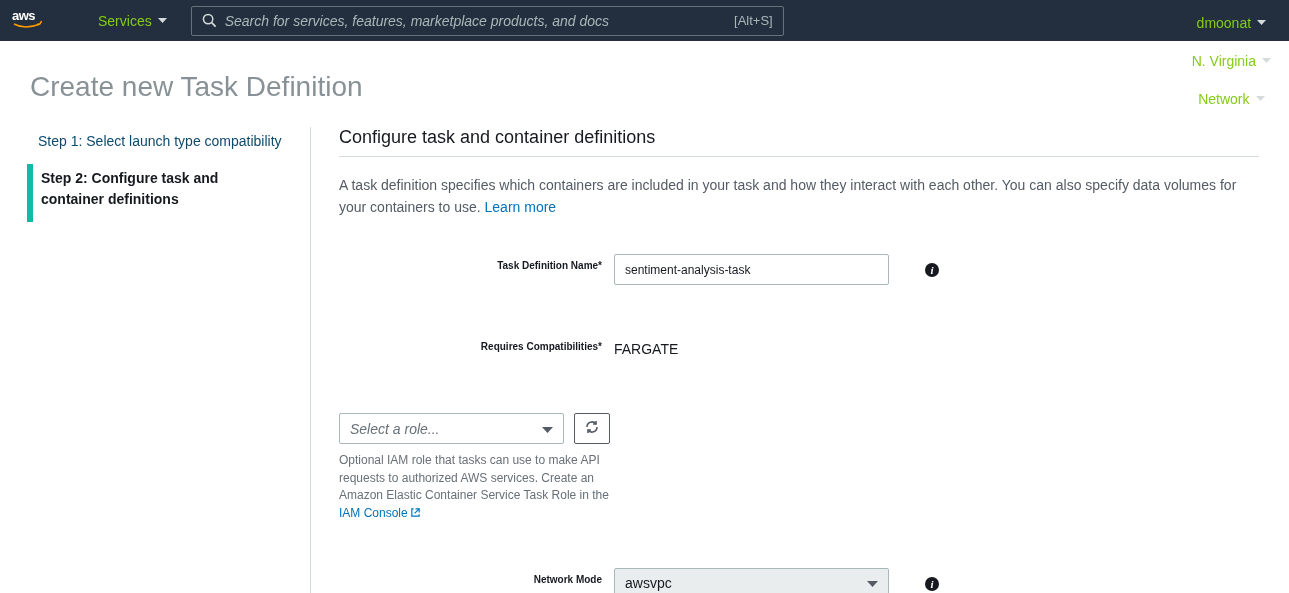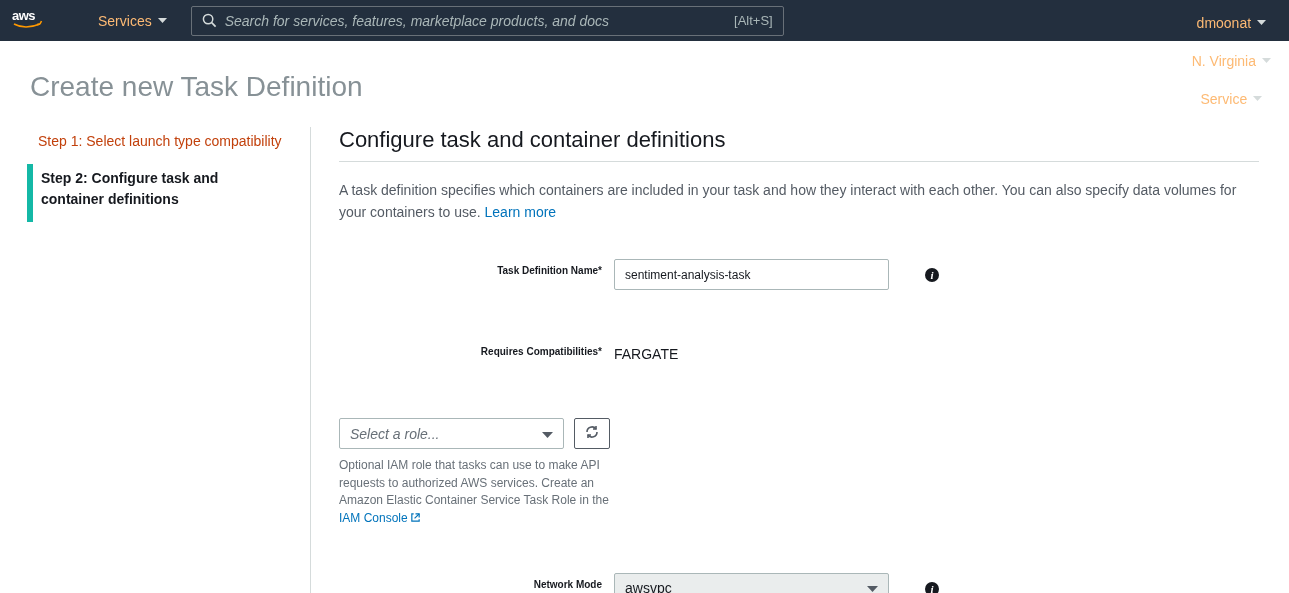--- a/index.html
+++ b/index.html
@@ -16,34 +16,34 @@
   
   .search-wrap { flex: 0 0 auto; margin-left: 24px; }
   .search { display: flex; align-items: center; width: 593px; height: 30px; border: 1px solid #687078; background: #232f3e; border-radius: 2px; padding: 0 10px; }
   .search input { flex: 1; background: transparent; border: none; outline: none; color: #aab7b8; font-style: italic; font-size: 14px; }
   .search input::placeholder { color: #aab7b8; font-style: italic; }
   .search-icon svg { display:block; }
   .kbd { color: #aab7b8; font-size: 13px; }
   
   .topnav-right { margin-left: auto; display: flex; align-items: center; gap: 22px; flex-direction: column; }
   .nav-icon svg { display:block; }
-  .nav-item { color: #fdba74; display: flex; align-items: center; cursor: pointer; font-size:14px; }
+  .nav-item { color: #84cc16; display: flex; align-items: center; cursor: pointer; font-size:14px; }
   
   
   .page { padding: 0; }
   .page-title { font-size: 28px; font-weight: 400; color: #879196; padding: 30px 30px 24px 30px; }
   
   .content-wrap { display: flex; padding: 0 30px 30px 30px; }
   
   .steps { width: 280px; padding-right: 28px; flex-shrink:0; }
-  .step { color: #c2410c; font-size: 14px; line-height: 1.5; padding: 4px 0 12px 8px; cursor: pointer; }
+  .step { color: #0c4a6e; font-size: 14px; line-height: 1.5; padding: 4px 0 12px 8px; cursor: pointer; }
   .step.active { color: #16191f; font-weight: 700; border-left: 6px solid #14b8a6; padding-left: 8px; margin-left: -3px; }
   
   .main { flex: 1; border-left: 1px solid #d5dbdb; padding-left: 28px; min-width: 0; }
-  .section-title { font-size: 22px; font-weight: 400; color: #16191f; padding-bottom: 8px; border-bottom: 1px solid #d5dbdb; margin-bottom: 18px; }
+  .section-title { font-size: 18px; font-weight: 400; color: #16191f; padding-bottom: 8px; border-bottom: 1px solid #d5dbdb; margin-bottom: 18px; }
   .section-desc { font-size: 14px; color: #545b64; line-height: 1.55; margin-bottom: 36px; }
   .section-desc a { color: #0073bb; text-decoration: none; }
   
   .form-row { display: flex; align-items: flex-start; margin-bottom: 30px; }
   .form-row.tight { margin-bottom: 50px; }
   .form-label { width: 275px; text-align: right; padding-right: 12px; font-weight: 700; color: #16191f; padding-top: 6px; font-size:10px; }
   .form-field { width: 300px; position: relative; }
   .form-extras { padding-left: 10px; padding-top: 8px; display:flex; align-items:flex-start; gap:8px; }
   
   .text-input { width: 275px; height: 31px; border: 1px solid #aab7b8; border-radius: 2px; padding: 0 10px; font-size: 12px; color: #16191f; outline: none; }
@@ -126,21 +126,21 @@
     </div>
     <div class="nav-item">
       <span>N. Virginia</span>
       <span class="caret">
           <svg width="9" height="6" viewBox="0 0 9 6">
             <path d="M0 0 L4.5 5 L9 0 Z" fill="#d5dbdb"></path>
           </svg>
         </span>
     </div>
     <div class="nav-item">
-      <span>Service</span>
+      <span>Network</span>
       <span class="caret">
           <svg width="9" height="6" viewBox="0 0 9 6">
             <path d="M0 0 L4.5 5 L9 0 Z" fill="#d5dbdb"></path>
           </svg>
         </span>
     </div>
   </div>
 </div>
 
 <div class="page">

